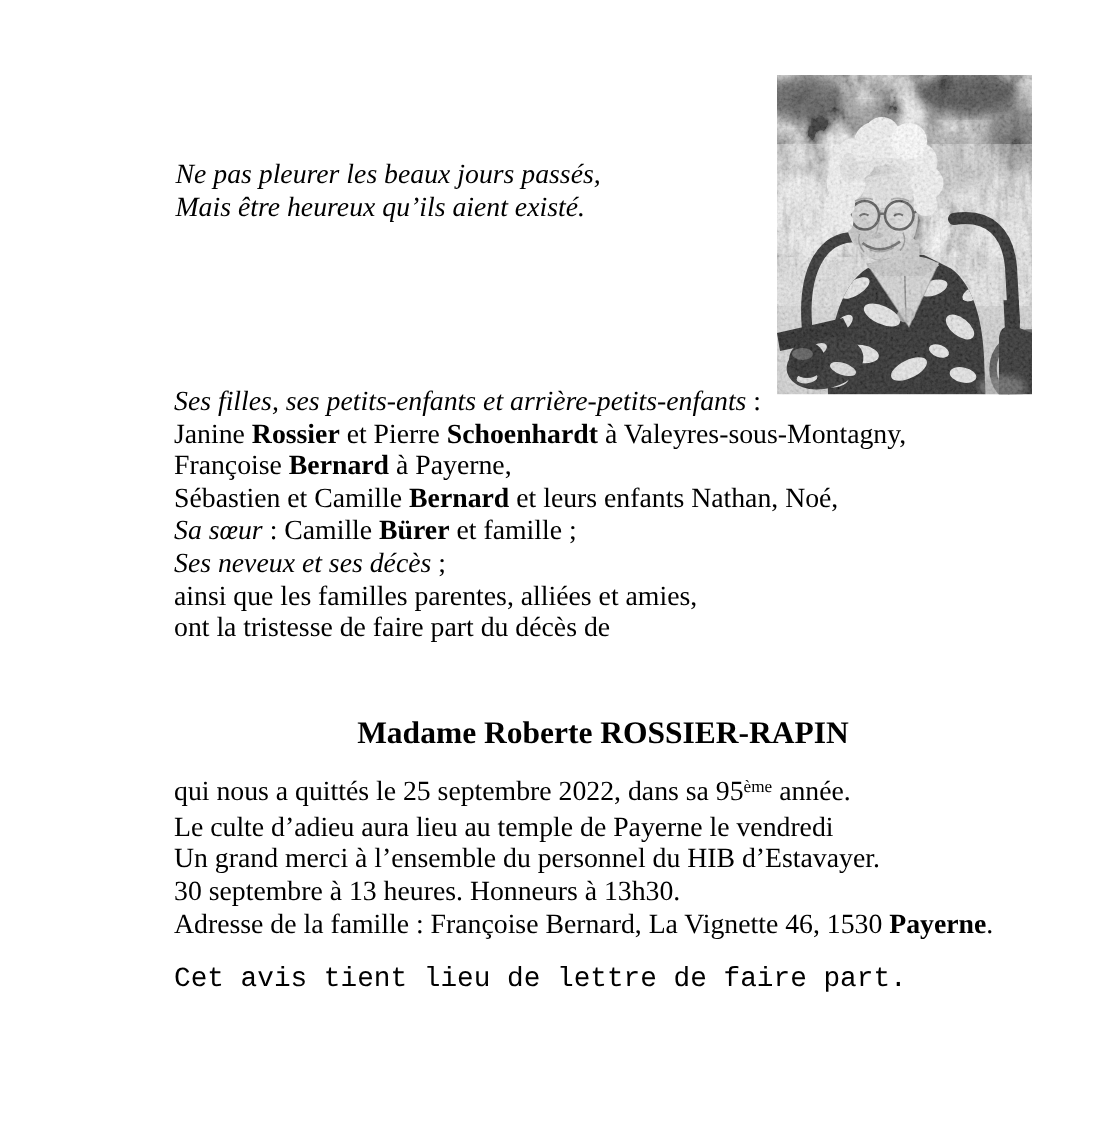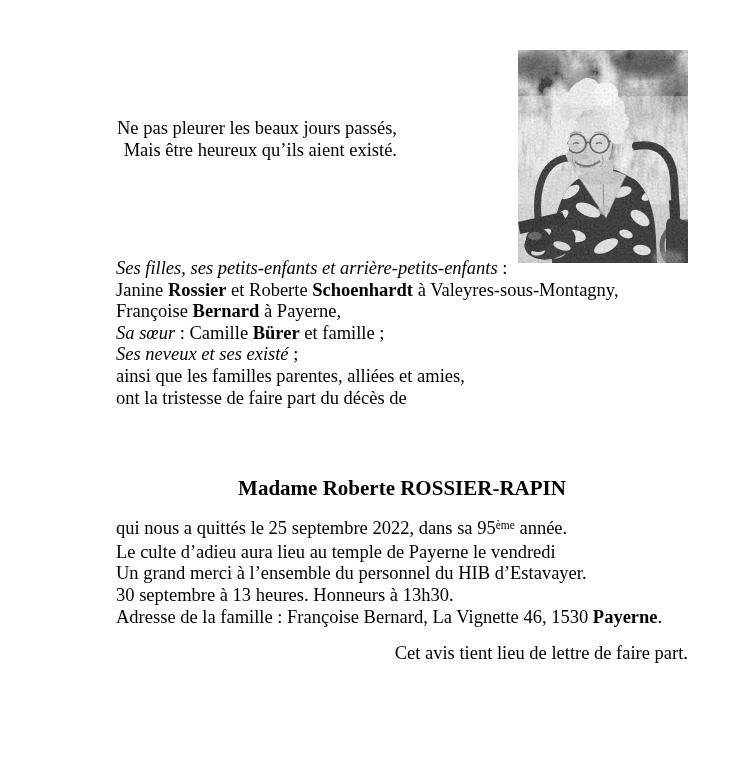--- a/index.html
+++ b/index.html
@@ -11,42 +11,43 @@
     color:#000000;
     font-family:"Liberation Serif","DejaVu Serif",serif;
     overflow:hidden;
   }
   .line { white-space:pre; }
   .b   { font-weight:bold; }
   .i   { font-style:italic;margin-top:24px; }
   .sup { font-size:62%; position:relative; top:-0.42em; }
 
   .epigraph {
-    position:absolute; left:117px; top:117px;
-    font-size:18.5px; line-height:22px; text-align:right;
+    position:absolute; left:117px; top:106px;
+    font-size:18.5px; line-height:22px; font-style:italic;
   }
   .family {
     position:absolute; left:116px; top:258px;
     font-size:18.5px; line-height:21.6px;
   }
   .name-heading {
     position:absolute; left:116px; top:474px; width:572px;
     text-align:center;
     font-size:21px; font-weight:bold; line-height:28px;
     white-space:pre;
   }
   .details {
     position:absolute; left:116px; top:518px;
     font-size:18.5px; line-height:21.7px;
   }
   .closing {
     position:absolute; left:116px; top:642px; width:572px;
-    text-align:right;
+    text-align:left;
     font-size:18.5px; line-height:22px;
     white-space:pre;
+    font-family:Liberation Mono, monospace;
   }
   .photo {
     position:absolute; left:518px; top:50px;
     width:170px; height:213px;
     overflow:hidden;
   }
   .photo svg { display:block; }
 </style>
 </head>
 <body>
@@ -187,24 +188,25 @@
     </svg>
   </div>
 
   <div class="epigraph">
     <div class="line">Ne pas pleurer les beaux jours passés,</div>
     <div class="line">Mais être heureux qu’ils aient existé.</div>
   </div>
 
   <div class="family">
     <div class="line"><span class="i">Ses filles, ses petits-enfants et arrière-petits-enfants</span><span> :</span></div>
-    <div class="line"><span>Janine </span><span class="b">Rossier</span><span> et Roberte </span><span class="b">Schoenhardt</span><span> à Valeyres-sous-Montagny,</span></div>
+    <div class="line"><span>Janine </span><span class="b">Rossier</span><span> et Pierre </span><span class="b">Schoenhardt</span><span> à Valeyres-sous-Montagny,</span></div>
     <div class="line"><span>Françoise </span><span class="b">Bernard</span><span> à Payerne,</span></div>
+    <div class="line"><span>Sébastien et Camille </span><span class="b">Bernard</span><span> et leurs enfants Nathan, Noé,</span></div>
     <div class="line"><span class="i">Sa sœur</span><span> : Camille </span><span class="b">Bürer</span><span> et famille ;</span></div>
-    <div class="line"><span class="i">Ses neveux et ses existé</span><span> ;</span></div>
+    <div class="line"><span class="i">Ses neveux et ses décès</span><span> ;</span></div>
     <div class="line"><span>ainsi que les familles parentes, alliées et amies,</span></div>
     <div class="line"><span>ont la tristesse de faire part du décès de</span></div>
   </div>
 
   <div class="name-heading">Madame Roberte ROSSIER-RAPIN</div>
 
   <div class="details">
     <div class="line"><span>qui nous a quittés le 25 septembre 2022, dans sa 95</span><span class="sup">ème</span><span> année.</span></div>
     <div class="line"><span>Le culte d’adieu aura lieu au temple de Payerne le vendredi</span></div>
     <div class="line"><span>Un grand merci à l’ensemble du personnel du HIB d’Estavayer.</span></div>

